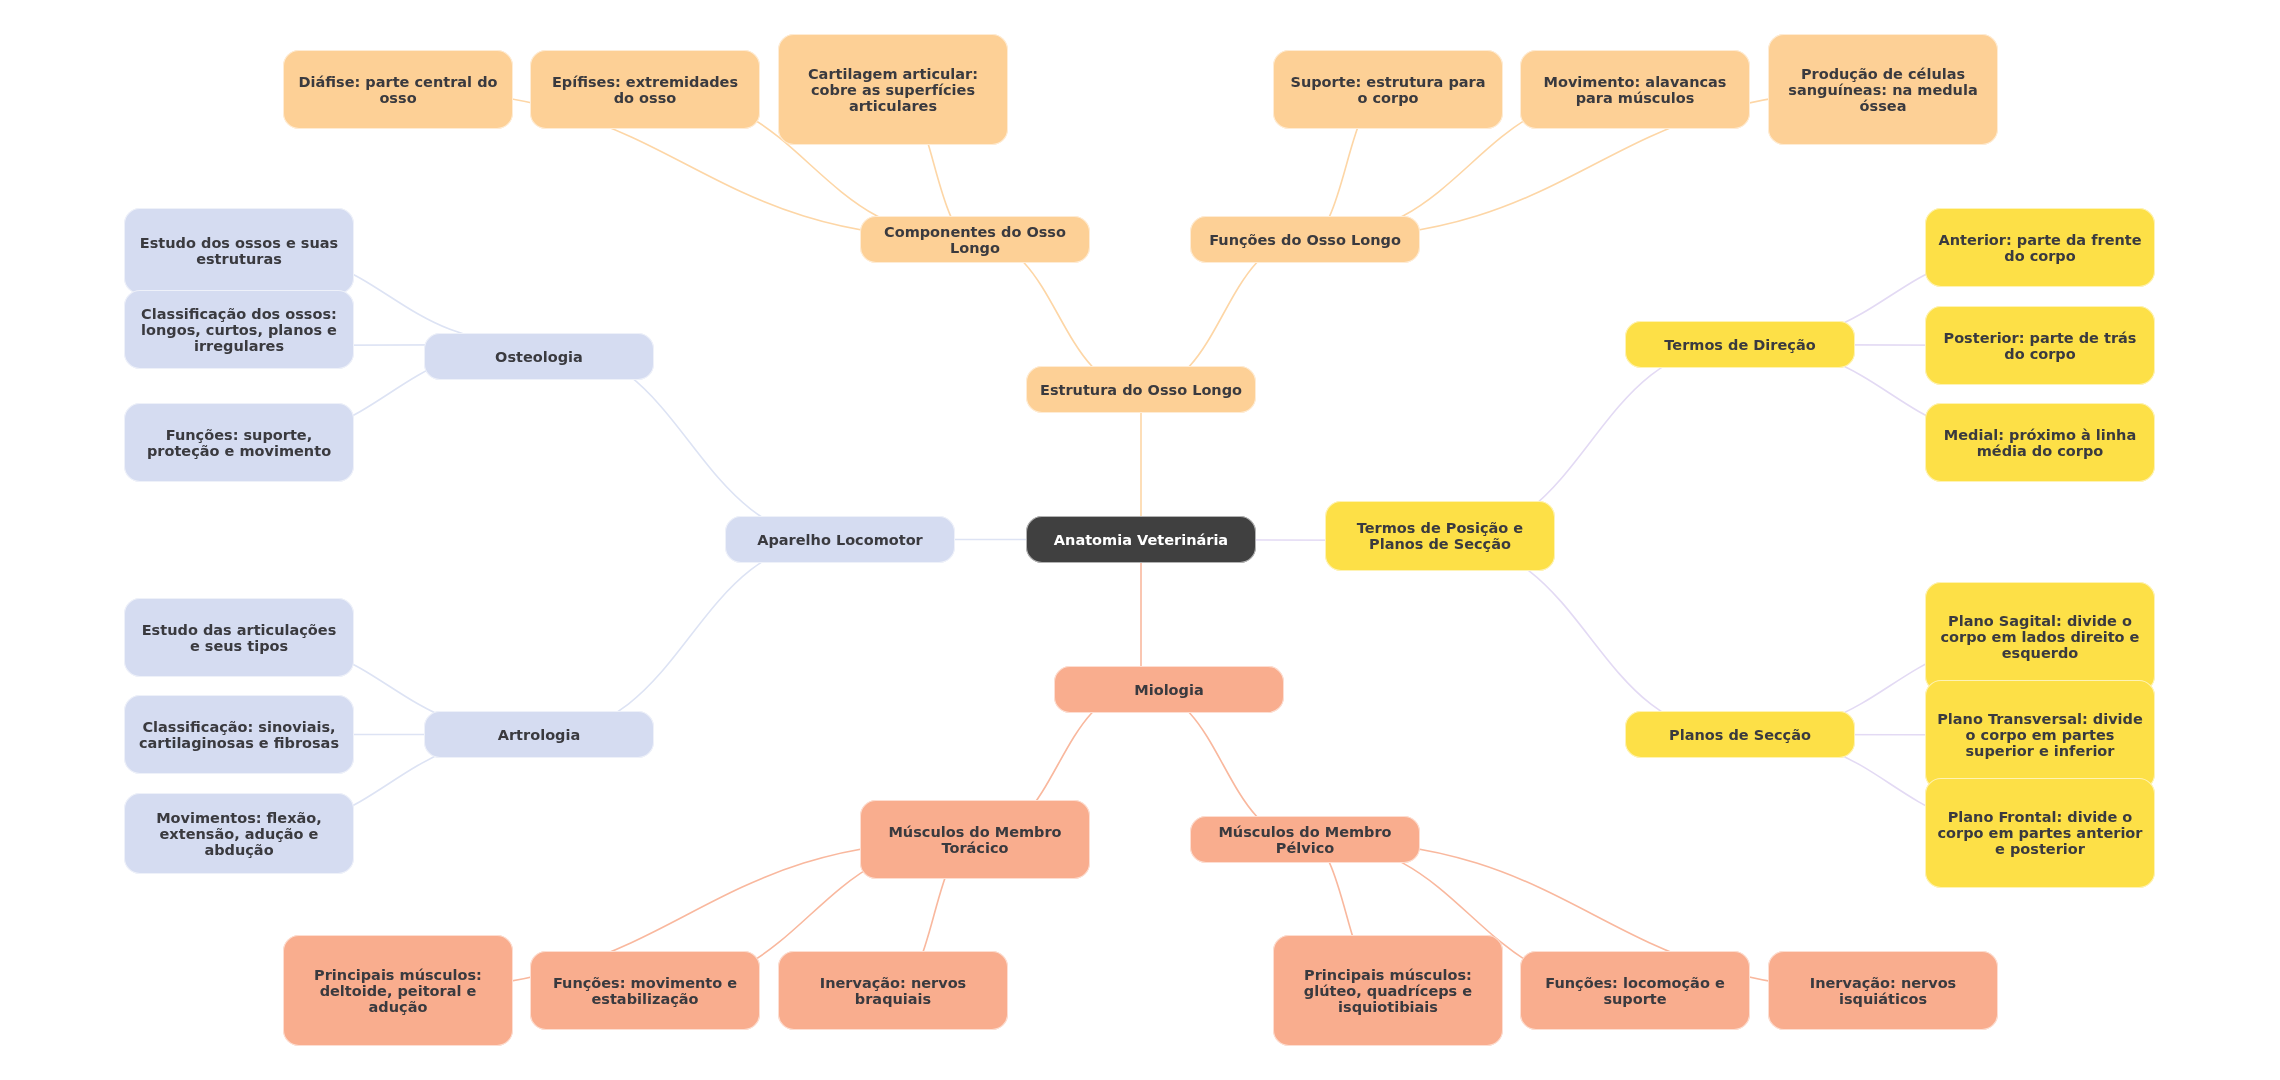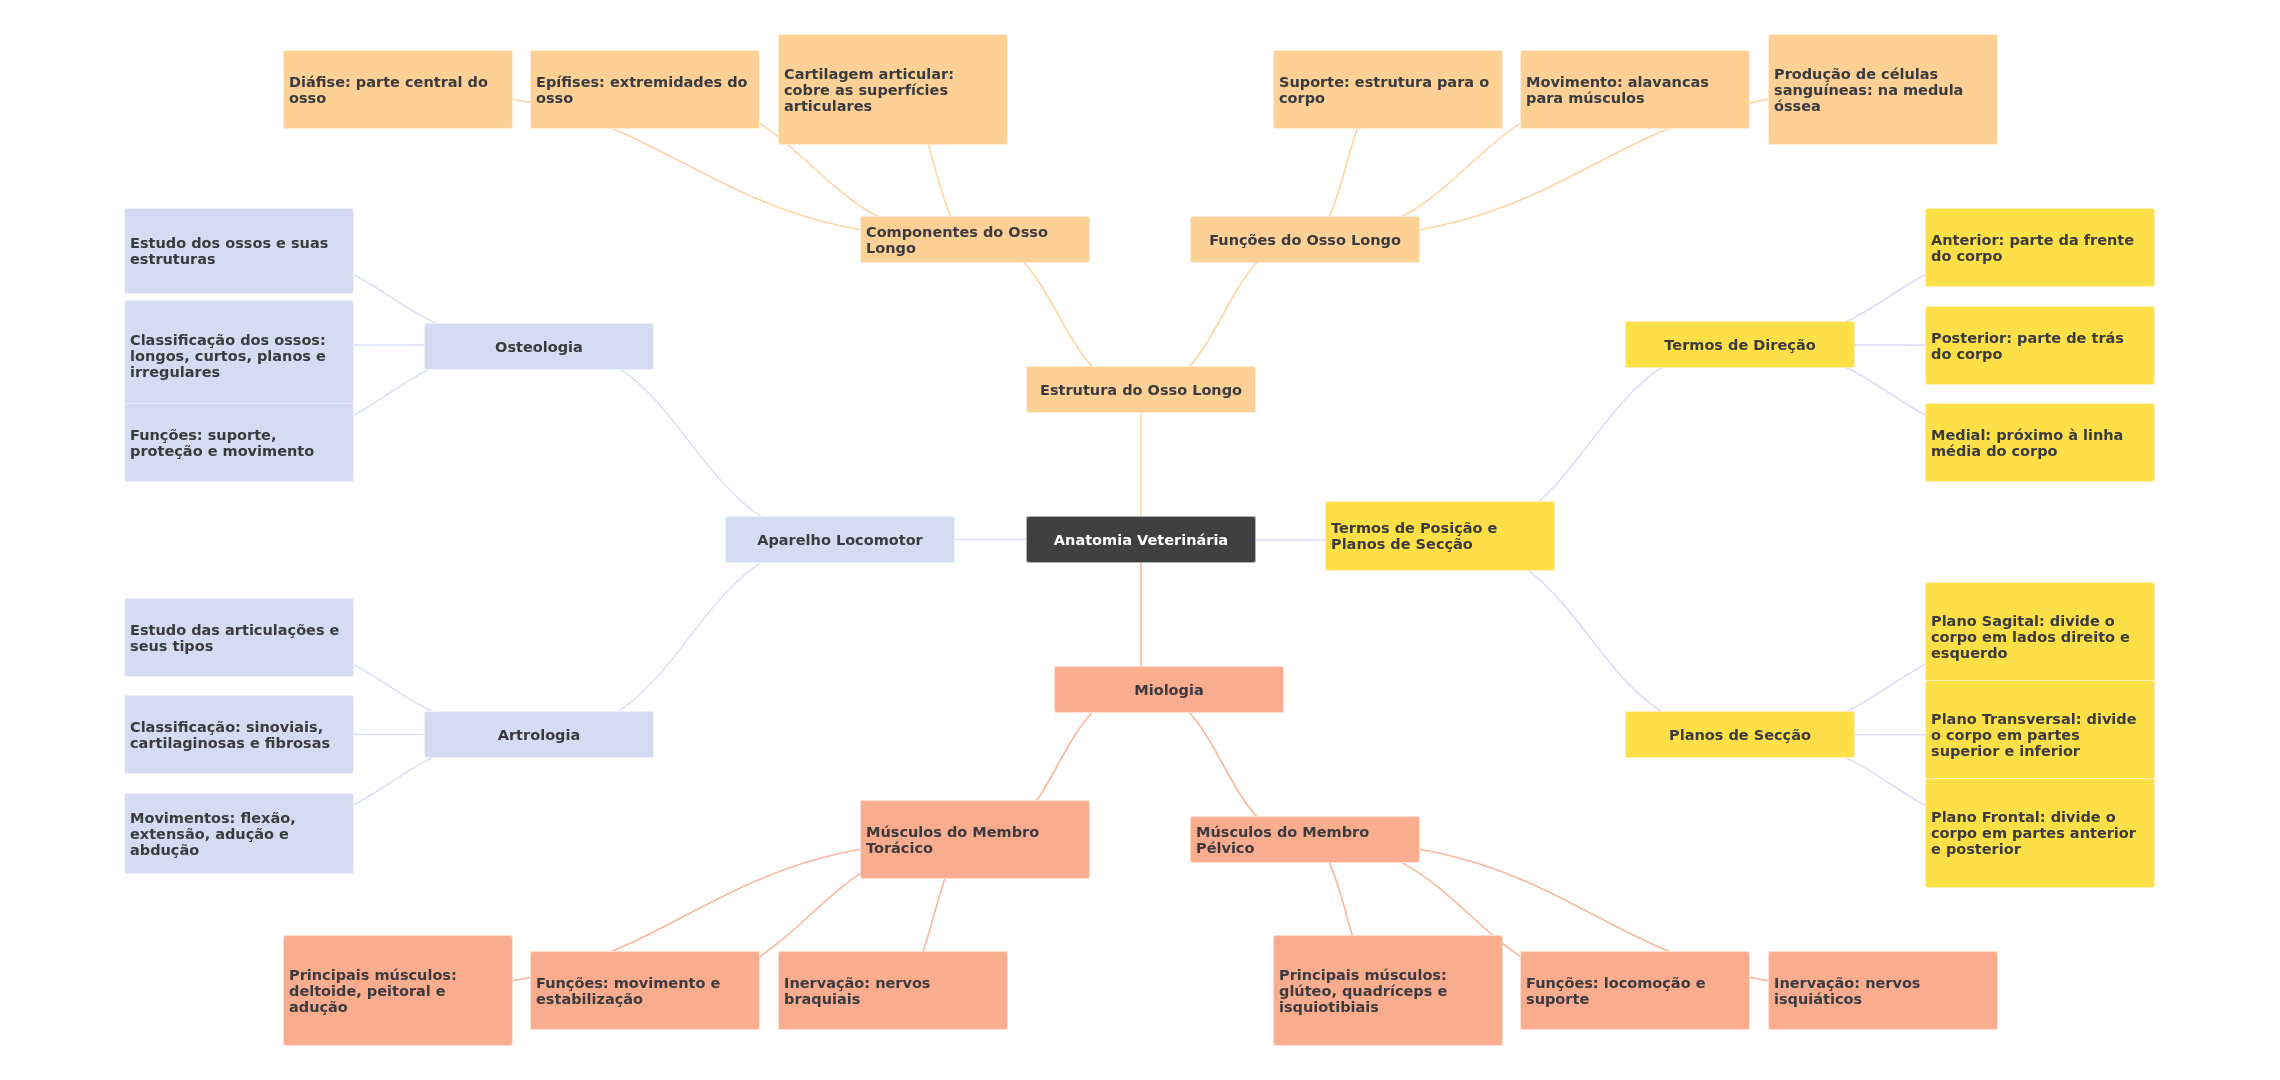--- a/index.html
+++ b/index.html
@@ -2,23 +2,23 @@
 <html><head>
 <meta charset="utf-8">
 <style>
   html, body { margin: 0; padding: 0; background: #ffffff; }
   body { width: 2280px; height: 1080px; position: relative; overflow: hidden;
          font-family: "DejaVu Sans", sans-serif; }
   #edges { position: absolute; left: 0; top: 0; width: 2280px; height: 1080px; }
   .node {
     position: absolute; box-sizing: border-box;
     display: flex; align-items: center; justify-content: center;
-    border-radius: 3px;
+    text-align: center; border-radius: 16px;
     font-weight: bold; font-size: 14.5px; line-height: 16px;
-    color: #3a3a3f; padding: 4px 6px;
+    color: #3a3a3f; padding: 4px 12px;
     box-shadow: 0 0 0 1px rgba(255,255,255,0.6) inset;
   }
   .orange { background: #fdd096; }
   .blue   { background: #d5dcf1; }
   .purple { background: #fde047; }
   .salmon { background: #f9ad8e; }
   .root   { background: #404040; color: #ffffff; }
   .edge { fill: none; stroke-width: 1.6; }
 </style>
 </head>
@@ -69,23 +69,23 @@
 <div class="node orange" style="left:860px;top:216px;width:230px;height:47px;">Componentes do Osso Longo</div>
 <div class="node orange" style="left:283px;top:50px;width:230px;height:79px;">Diáfise: parte central do osso</div>
 <div class="node orange" style="left:530px;top:50px;width:230px;height:79px;">Epífises: extremidades do osso</div>
 <div class="node orange" style="left:778px;top:34px;width:230px;height:111px;">Cartilagem articular: cobre as superfícies articulares</div>
 <div class="node orange" style="left:1190px;top:216px;width:230px;height:47px;">Funções do Osso Longo</div>
 <div class="node orange" style="left:1273px;top:50px;width:230px;height:79px;">Suporte: estrutura para o corpo</div>
 <div class="node orange" style="left:1520px;top:50px;width:230px;height:79px;">Movimento: alavancas para músculos</div>
 <div class="node orange" style="left:1768px;top:34px;width:230px;height:111px;">Produção de células sanguíneas: na medula óssea</div>
 
 <div class="node blue" style="left:725px;top:516px;width:230px;height:47px;">Aparelho Locomotor</div>
-<div class="node blue" style="left:424px;top:323px;width:230px;height:47px;">Osteologia</div>
+<div class="node blue" style="left:424px;top:333px;width:230px;height:47px;">Osteologia</div>
 <div class="node blue" style="left:124px;top:208px;width:230px;height:86px;">Estudo dos ossos e suas estruturas</div>
-<div class="node blue" style="left:124px;top:300px;width:230px;height:111px;">Classificação dos ossos: longos, curtos, planos e irregulares</div>
+<div class="node blue" style="left:124px;top:290px;width:230px;height:79px;">Classificação dos ossos: longos, curtos, planos e irregulares</div>
 <div class="node blue" style="left:124px;top:403px;width:230px;height:79px;">Funções: suporte, proteção e movimento</div>
 <div class="node blue" style="left:424px;top:711px;width:230px;height:47px;">Artrologia</div>
 <div class="node blue" style="left:124px;top:598px;width:230px;height:79px;">Estudo das articulações e seus tipos</div>
 <div class="node blue" style="left:124px;top:695px;width:230px;height:79px;">Classificação: sinoviais, cartilaginosas e fibrosas</div>
 <div class="node blue" style="left:124px;top:793px;width:230px;height:81px;">Movimentos: flexão, extensão, adução e abdução</div>
 
 <div class="node purple" style="left:1325px;top:501px;width:230px;height:70px;">Termos de Posição e Planos de Secção</div>
 <div class="node purple" style="left:1625px;top:321px;width:230px;height:47px;">Termos de Direção</div>
 <div class="node purple" style="left:1925px;top:208px;width:230px;height:79px;">Anterior: parte da frente do corpo</div>
 <div class="node purple" style="left:1925px;top:306px;width:230px;height:79px;">Posterior: parte de trás do corpo</div>

